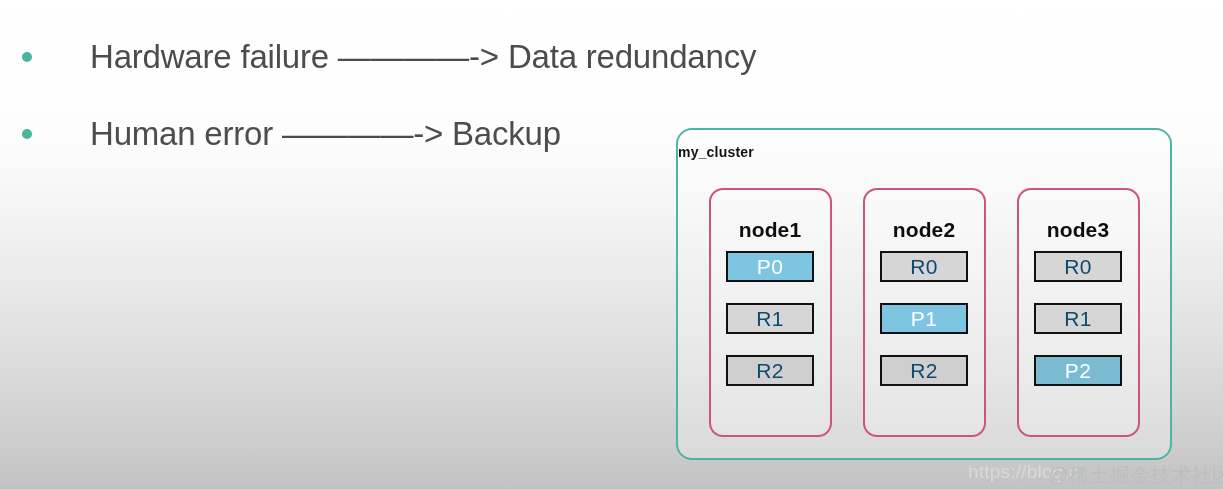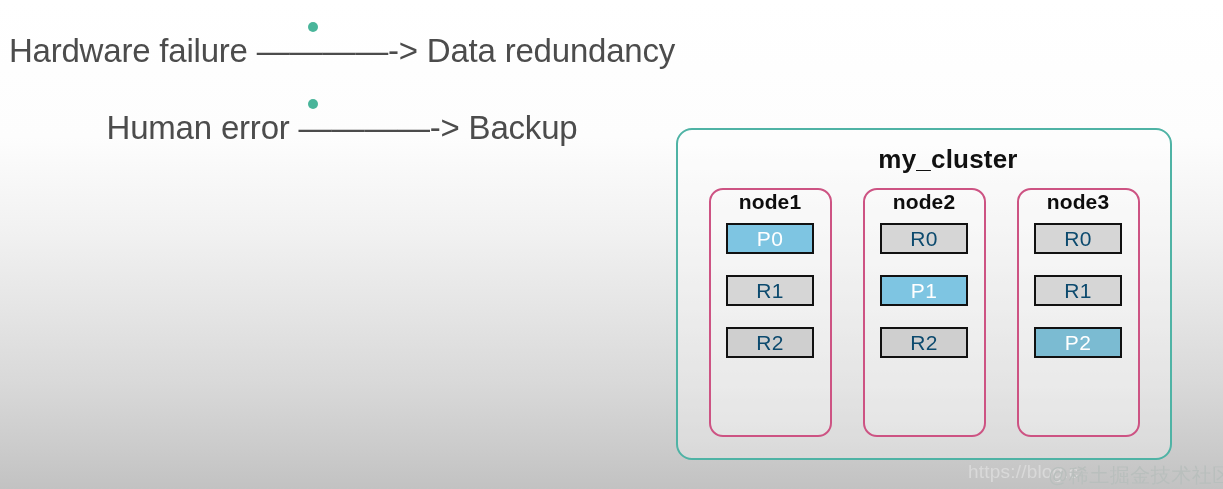--- a/index.html
+++ b/index.html
@@ -35,21 +35,20 @@
     position: absolute;
     left: 22px;
     top: 22px;
     width: 640px;
   }
   .bullet-row {
     display: flex;
     align-items: center;
     height: 70px;
     margin-bottom: 7px;
-    flex-direction: column;
   }
   .bullet-dot {
     width: 10px;
     height: 10px;
     border-radius: 50%;
     background: #49b59a;
     flex: 0 0 auto;
     margin-right: 58px;
   }
   .bullet-text {
@@ -70,26 +69,25 @@
     box-sizing: border-box;
     border: 2px solid #4fb3a5;
     border-radius: 16px;
     background: rgba(255,255,255,0.30);
   }
   .cluster-title {
     position: absolute;
     top: 14px;
     left: 0;
     width: 100%;
-    text-align: center;
-    font-size: 26px;
+    text-align: left;
+    font-size: 14px;
     font-weight: bold;
     color: #111111;
     letter-spacing: 0.2px;
-    padding-left: 24px;
   }
 
   .nodes-row {
     position: absolute;
     top: 58px;
     left: 0;
     width: 100%;
     height: 255px;
     display: flex;
     justify-content: center;
@@ -103,21 +101,21 @@
     border-radius: 14px;
     background: rgba(255,255,255,0.22);
     display: flex;
     flex-direction: column;
     align-items: center;
   }
   .node-title {
     font-size: 21px;
     font-weight: bold;
     color: #0d0d0d;
-    margin-top: 0;
+    margin-top: 28px;
     margin-bottom: 9px;
     letter-spacing: 0.1px;
   }
   .shard-stack {
     display: flex;
     flex-direction: column;
     gap: 21px;
     align-items: center;
   }
   .shard {

